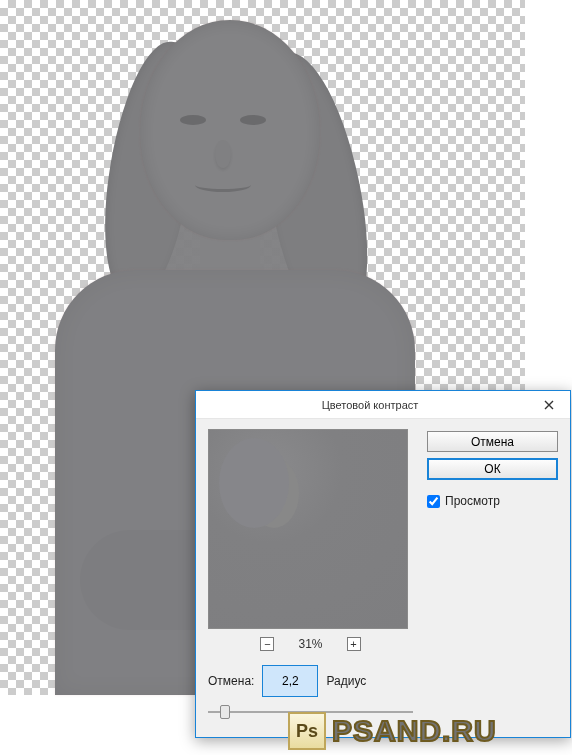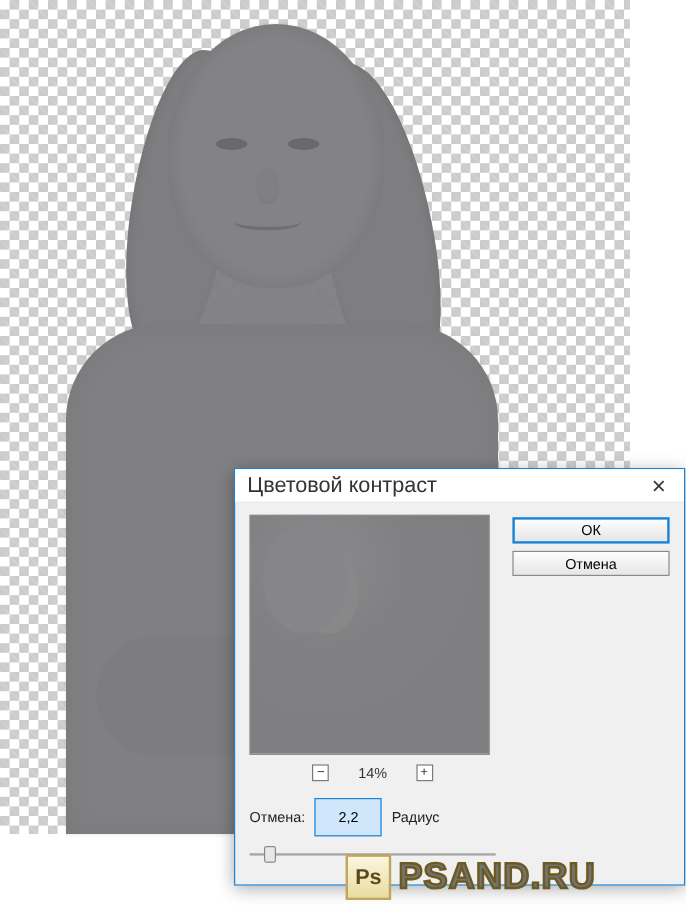--- a/index.html
+++ b/index.html
@@ -118,21 +118,21 @@
   }
   .dialog .titlebar {
     height: 28px;
     background: #fff;
     border-bottom: 1px solid #e6e6e6;
     display: flex;
     align-items: center;
     padding: 0 6px 0 10px;
     color: #333;
   }
-  .dialog .titlebar .title { flex: 1; font-size: 18px; }
+  .dialog .titlebar .title { flex: 1; font-size: 11px; text-align: center; }
   .dialog .close-btn {
     width: 30px; height: 22px;
     display: flex; align-items: center; justify-content: center;
     cursor: pointer;
   }
   .dialog .close-btn svg { width: 10px; height: 10px; }
   .dialog-body {
     padding: 10px 12px 12px 12px;
     display: flex;
     gap: 14px;
@@ -280,36 +280,40 @@
         </svg>
     </div>
   </div>
   <div class="dialog-body">
     <div class="preview-col">
       <div class="preview-box">
         <div class="preview-inner"></div>
       </div>
       <div class="zoom-row">
         <div class="zoom-btn">−</div>
-        <span>14%</span>
+        <span>31%</span>
         <div class="zoom-btn">+</div>
       </div>
       <div class="radius-row">
         <span>Отмена:</span>
         <input type="text" value="2,2" style="">
         <span>Радиус</span>
       </div>
       <div class="slider-row">
         <div class="slider-track"></div>
         <div class="slider-thumb"></div>
       </div>
     </div>
     <div class="right-col">
+      <div class="btn">Отмена</div>
       <div class="btn primary">ОК</div>
-      <div class="btn">Отмена</div>
+      <label class="check-row">
+        <input type="checkbox" checked="" style="">
+        <span>Просмотр</span>
+      </label>
     </div>
   </div>
 </div>
 
 <div class="watermark">
   <div class="wm-badge">Ps</div>
   <div class="wm-text">PSAND.RU</div>
 </div>
 
 </body></html>

